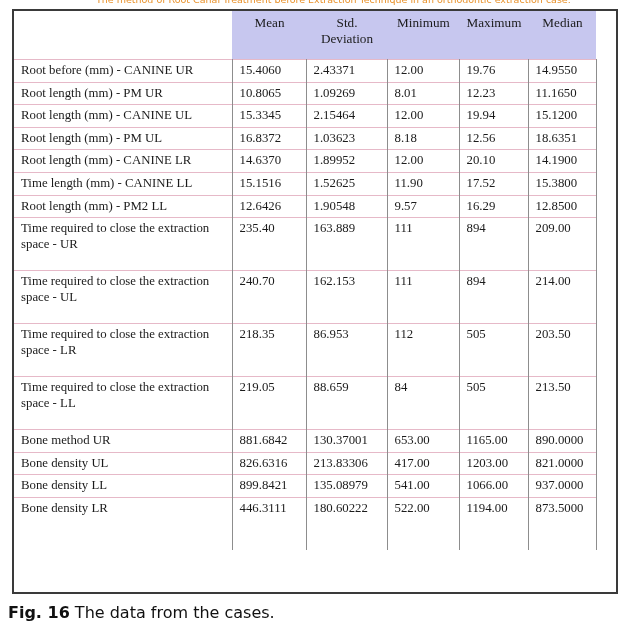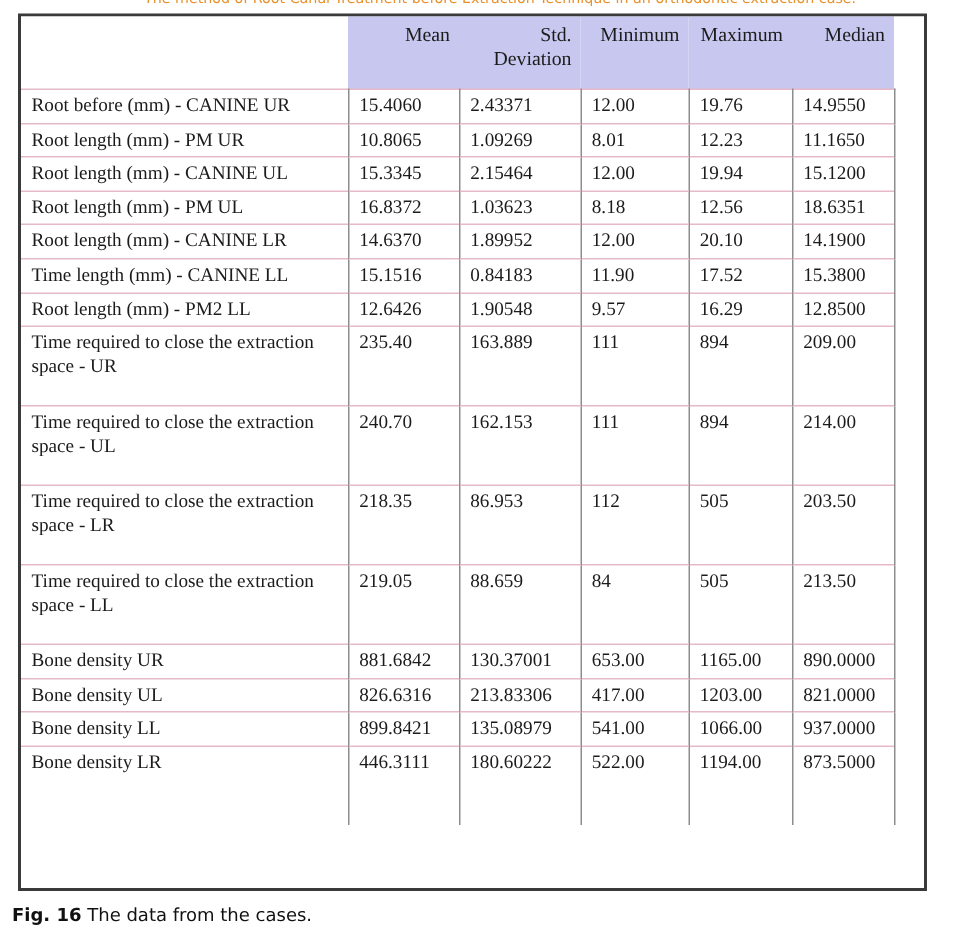--- a/index.html
+++ b/index.html
@@ -57,21 +57,21 @@
   table.data col.c-mean   { width: 74px; }
   table.data col.c-sd     { width: 81px; }
   table.data col.c-min    { width: 72px; }
   table.data col.c-max    { width: 69px; }
   table.data col.c-med    { width: 68px; }
   table.data col.c-pad    { width: 20px; }
 
   thead th {
     background: #c7c7ef;
     font-weight: normal;
-    text-align: right;
+    text-align: center;
     vertical-align: top;
     padding: 4px 6px 4px 7px;
     height: 40px;
     border: none;
     font-size: 13.2px;
   }
   thead th.h-label {
     background: #ffffff;
   }
   thead th.h-pad {
@@ -99,21 +99,21 @@
   }
   tbody tr.r-tall td { height: 46px; }
   tbody tr.r-last td { height: 46px; }
 
   
   .caption {
     position: absolute;
     left: 8px;
     top: 603px;
     font-family: "DejaVu Sans", sans-serif;
-    font-size: 12px;
+    font-size: 16px;
     color: #111111;
     white-space: nowrap;
   }
   .caption b { font-weight: bold; }
 </style>
 </head>
 <body>
 
 <div class="top-clip">
   <div class="top-clip-inner">The method of Root Canal Treatment before Extraction Technique in an orthodontic extraction case.</div>
@@ -184,21 +184,21 @@
           <td class="col-mean">14.6370</td>
           <td class="col-sd">1.89952</td>
           <td class="col-min">12.00</td>
           <td class="col-max">20.10</td>
           <td class="col-med">14.1900</td>
           <td class="c-pad-cell"></td>
         </tr>
         <tr>
           <td class="col-label">Time length (mm) - CANINE LL</td>
           <td class="col-mean">15.1516</td>
-          <td class="col-sd">0.84183</td>
+          <td class="col-sd">1.52625</td>
           <td class="col-min">11.90</td>
           <td class="col-max">17.52</td>
           <td class="col-med">15.3800</td>
           <td class="c-pad-cell"></td>
         </tr>
         <tr>
           <td class="col-label">Root length (mm) - PM2 LL</td>
           <td class="col-mean">12.6426</td>
           <td class="col-sd">1.90548</td>
           <td class="col-min">9.57</td>
@@ -240,21 +240,21 @@
           <td class="col-label">Time required to close the extraction
 space - LL</td>
           <td class="col-mean">219.05</td>
           <td class="col-sd">88.659</td>
           <td class="col-min">84</td>
           <td class="col-max">505</td>
           <td class="col-med">213.50</td>
           <td class="c-pad-cell"></td>
         </tr>
         <tr>
-          <td class="col-label">Bone density UR</td>
+          <td class="col-label">Bone method UR</td>
           <td class="col-mean">881.6842</td>
           <td class="col-sd">130.37001</td>
           <td class="col-min">653.00</td>
           <td class="col-max">1165.00</td>
           <td class="col-med">890.0000</td>
           <td class="c-pad-cell"></td>
         </tr>
         <tr>
           <td class="col-label">Bone density UL</td>
           <td class="col-mean">826.6316</td>

